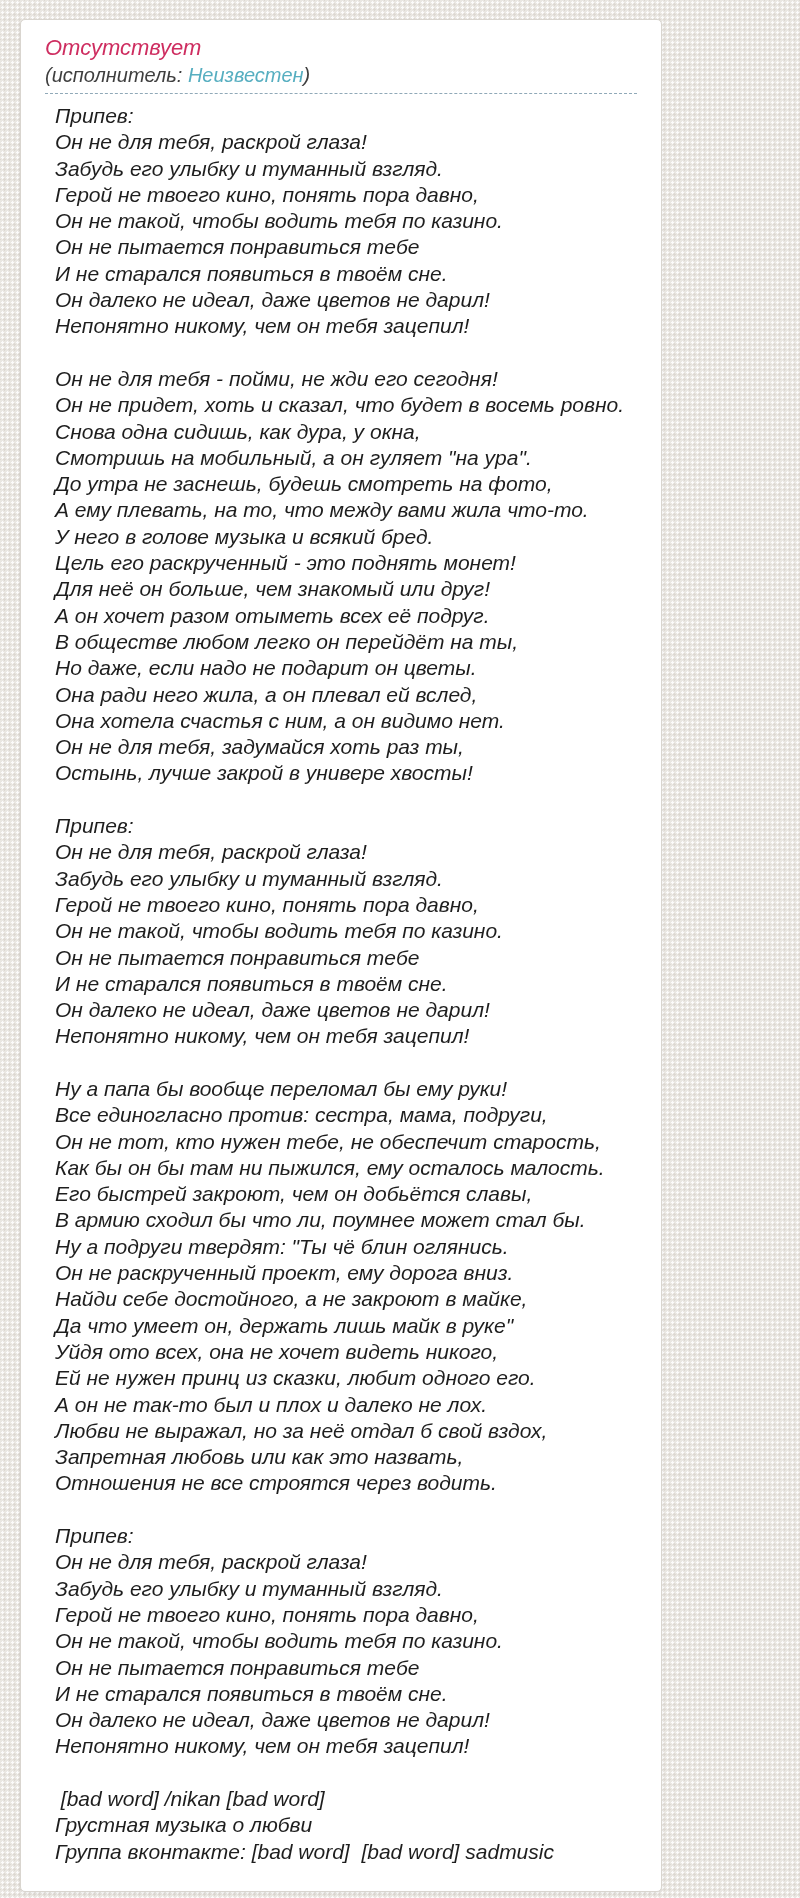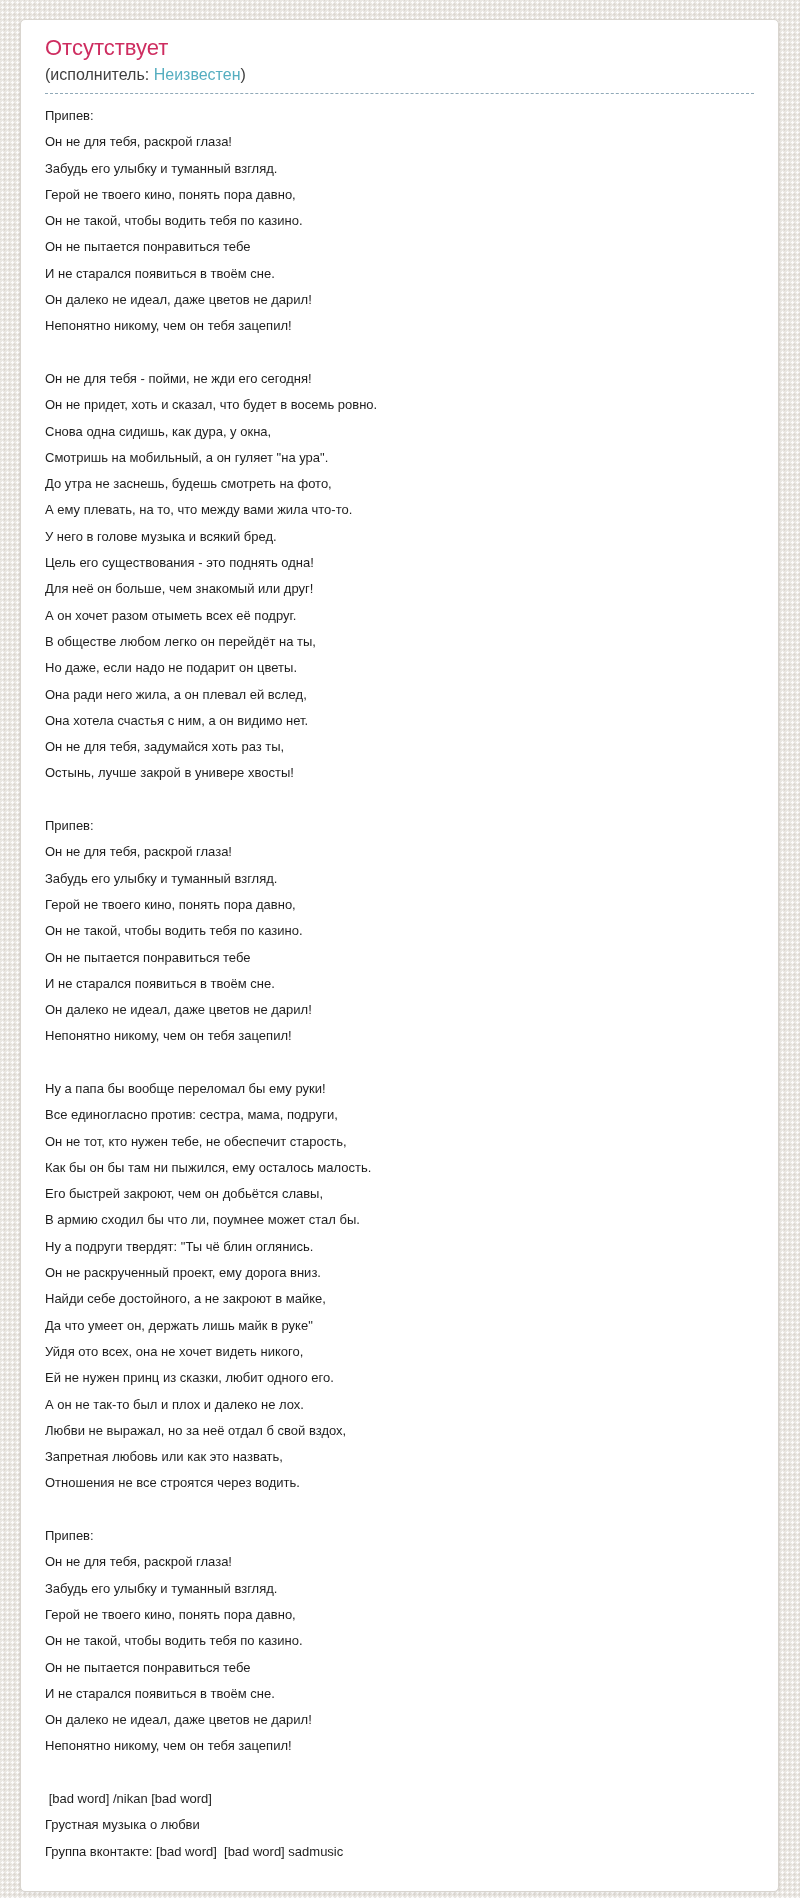--- a/index.html
+++ b/index.html
@@ -13,53 +13,55 @@
     box-sizing: border-box;
     background-color: #eae7e2;
     background-image:
       radial-gradient(rgba(255,255,255,0.85) 1px, transparent 1.3px),
       radial-gradient(rgba(208,202,194,0.5) 1px, transparent 1.3px);
     background-size: 5px 5px, 5px 5px;
     background-position: 0 0, 2px 2px;
     padding: 19px 0 0 0;
   }
   .card {
-    width: 759px;
+    width: 642px;
     margin-left: 20px;
     box-sizing: border-box;
     background: #ffffff;
     border: 1px solid #d9d5cf;
     border-radius: 5px;
     box-shadow: 0 1px 3px rgba(0,0,0,0.07);
     padding: 14px 24px 26px 24px;
+    font-style: italic;
   }
   .title {
     font-size: 22px;
     font-weight: normal;
     line-height: 28px;
     margin: 0;
     color: var(--title_accent, #ce2d60);
   }
   .subtitle {
-    font-size: 16px;
+    font-size: 20px;
     line-height: 20px;
     color: #3f3f3f;
     padding: 3px 0 8px 0;
     border-bottom: 1px dashed #90a9b8;
   }
   .artist-link {
     color: var(--artist_link, #56aec0);
     text-decoration: none;
     cursor: pointer;
   }
   .lyrics {
     margin-top: 9px;
-    font-size: 13px;
+    font-size: 21px;
     line-height: 26.3px;
     color: #1e1e1e;
+    margin-left: 10px;
   }
   .lyric-line {
     white-space: pre-wrap;
     min-height: 26.3px;
   }
 </style>
 </head>
 <body>
 
 <div class="page">
@@ -77,21 +79,21 @@
         <div class="lyric-line">Он далеко не идеал, даже цветов не дарил!</div>
         <div class="lyric-line">Непонятно никому, чем он тебя зацепил!</div>
         <div class="lyric-line"></div>
         <div class="lyric-line">Он не для тебя - пойми, не жди его сегодня!</div>
         <div class="lyric-line">Он не придет, хоть и сказал, что будет в восемь ровно.</div>
         <div class="lyric-line">Снова одна сидишь, как дура, у окна,</div>
         <div class="lyric-line">Смотришь на мобильный, а он гуляет "на ура".</div>
         <div class="lyric-line">До утра не заснешь, будешь смотреть на фото,</div>
         <div class="lyric-line">А ему плевать, на то, что между вами жила что-то.</div>
         <div class="lyric-line">У него в голове музыка и всякий бред.</div>
-        <div class="lyric-line">Цель его существования - это поднять одна!</div>
+        <div class="lyric-line">Цель его раскрученный - это поднять монет!</div>
         <div class="lyric-line">Для неё он больше, чем знакомый или друг!</div>
         <div class="lyric-line">А он хочет разом отыметь всех её подруг.</div>
         <div class="lyric-line">В обществе любом легко он перейдёт на ты,</div>
         <div class="lyric-line">Но даже, если надо не подарит он цветы.</div>
         <div class="lyric-line">Она ради него жила, а он плевал ей вслед,</div>
         <div class="lyric-line">Она хотела счастья с ним, а он видимо нет.</div>
         <div class="lyric-line">Он не для тебя, задумайся хоть раз ты,</div>
         <div class="lyric-line">Остынь, лучше закрой в универе хвосты!</div>
         <div class="lyric-line"></div>
         <div class="lyric-line">Припев:</div>

